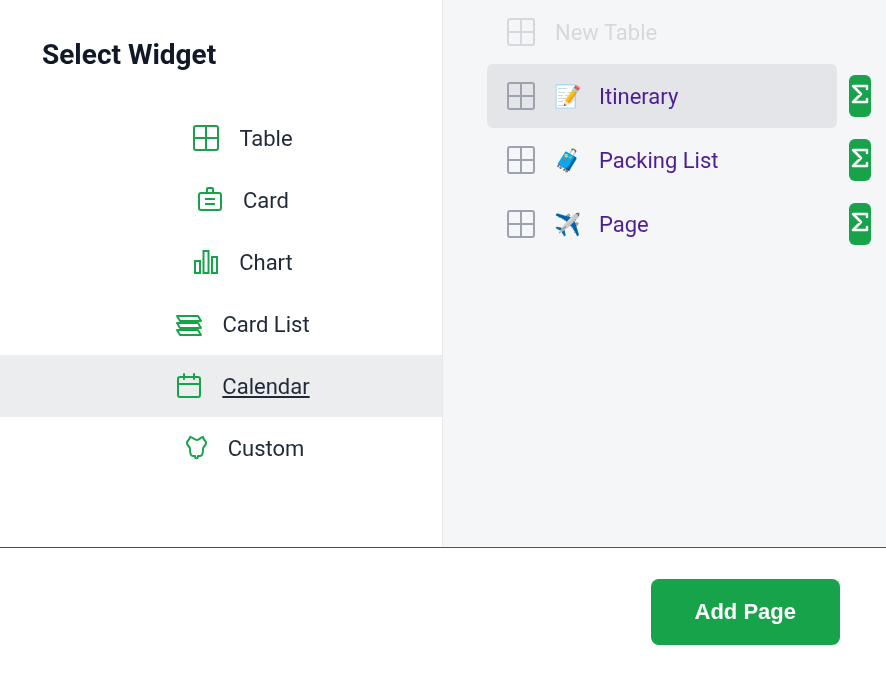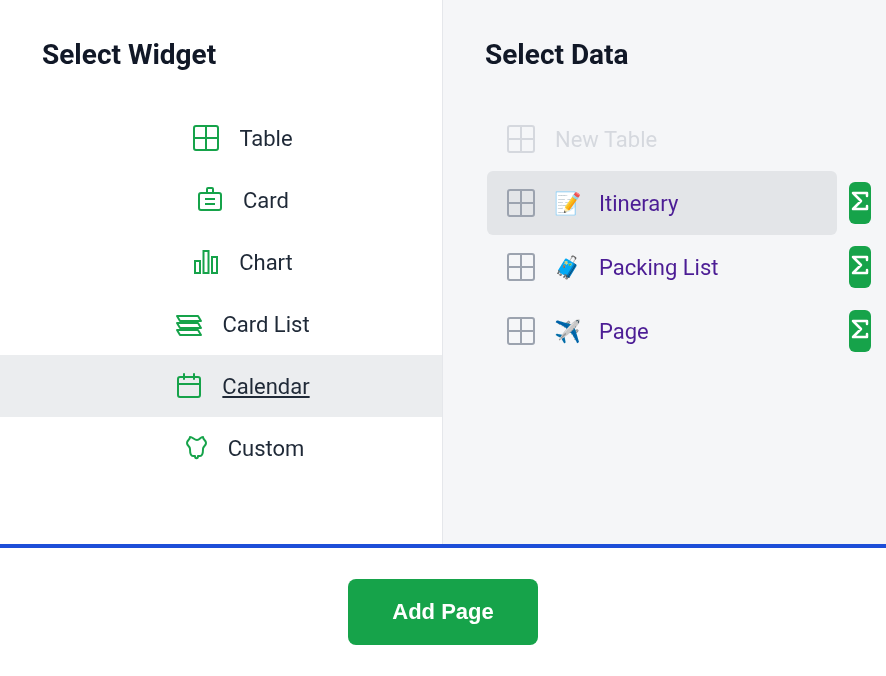--- a/index.html
+++ b/index.html
@@ -17,21 +17,21 @@
     .container {
       display: flex;
       flex-direction: column;
       width: 100%;
       height: 100%;
     }
     .panels {
       display: flex;
       width: 100%;
       height: 548px;
-      border-bottom: 4px solid #1d4ed8;
+      border-bottom: 1px solid #1d4ed8;
     }
     .panel {
       width: 50%;
       display: flex;
       flex-direction: column;
     }
     .panel-left {
       background: #fff;
       border-right: 1px solid #e5e7eb;
     }
@@ -135,21 +135,21 @@
       cursor: pointer;
     }
     .sigma-btn svg {
       width: 22px;
       height: 22px;
     }
     .footer {
       flex: 1;
       display: flex;
       align-items: center;
-      justify-content: center;
+      justify-content: flex-end;
       padding: 0 46px;
       background: #fff;
     }
     .add-page-btn {
       background: #16a34a;
       color: #fff;
       border: none;
       border-radius: 8px;
       font-size: 22px;
       font-weight: 600;
@@ -252,21 +252,20 @@
             <span class="icon">
               <svg viewBox="0 0 30 30" width="30" height="30">
                 <use href="#svg-custom-icon"></use>
               </svg>
             </span>
             <span>Custom</span>
           </div>
         </div>
     </div>
     <div class="panel panel-right">
-      <h2 class="panel-title">Select Data</h2>
       <div class="data-list" id="data-list">
           <div class="data-row">
             <div class="data-item-wrap new-item">
               <span class="grid-icon">
                 <svg viewBox="0 0 32 32" width="32" height="32">
                   <use href="#svg-grid-icon"></use>
                 </svg>
               </span>
               <span class="data-label">New Table</span>
             </div>

